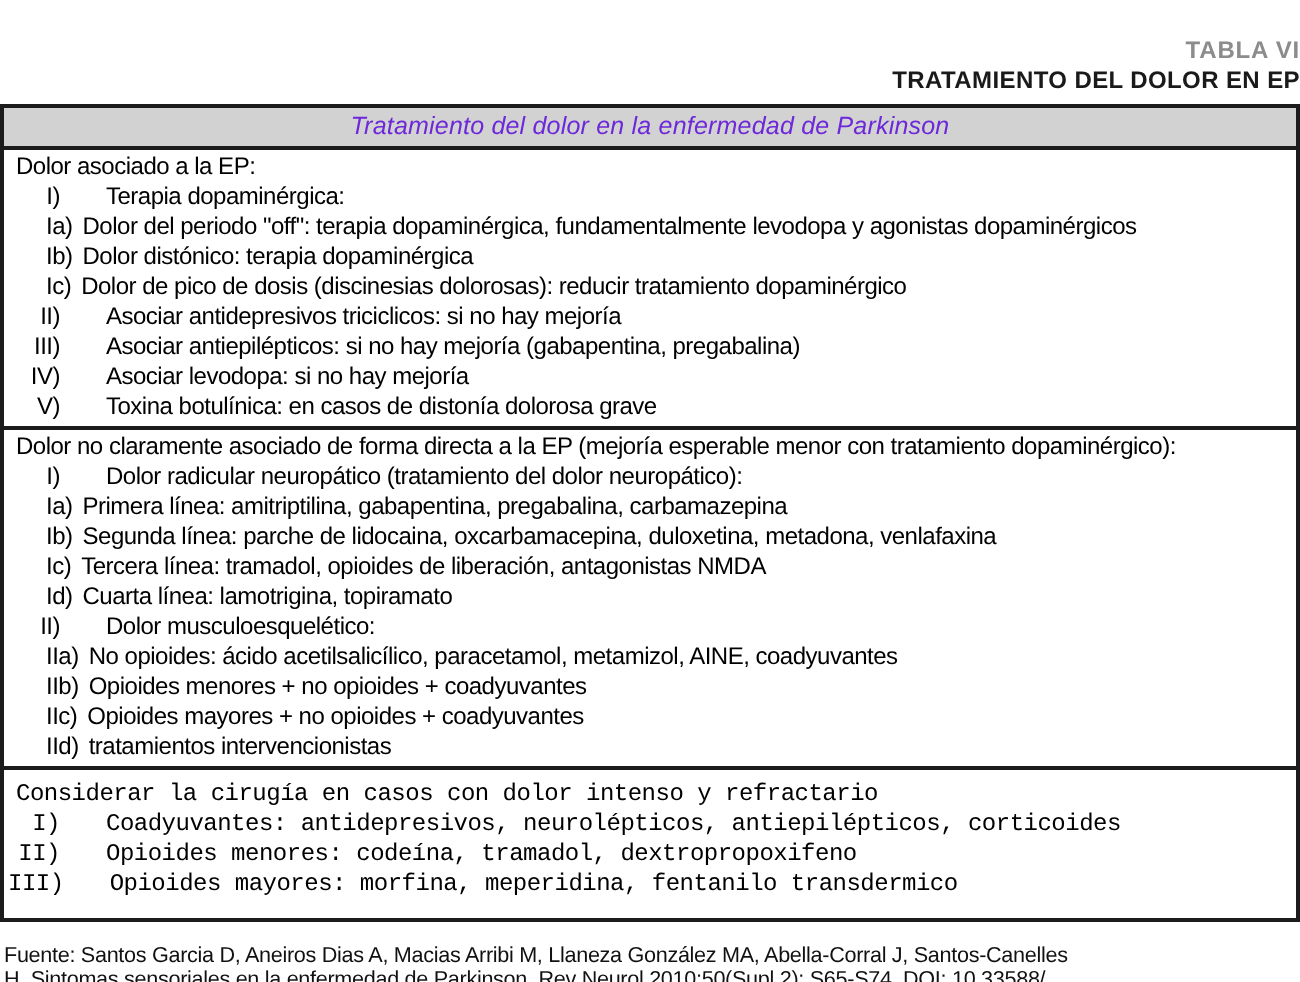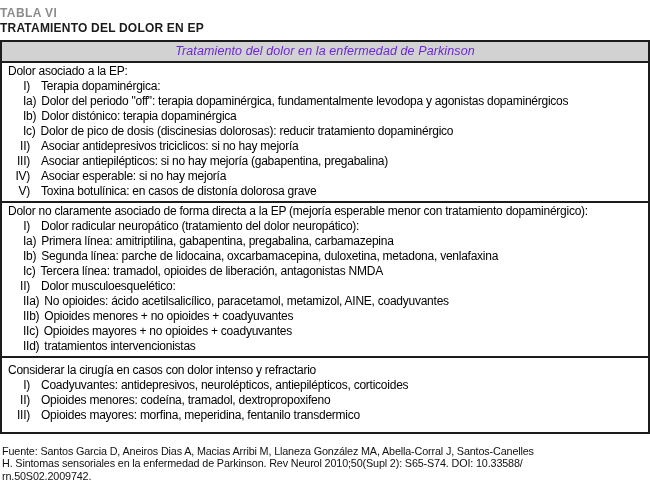--- a/index.html
+++ b/index.html
@@ -8,22 +8,22 @@
     background: #ffffff;
     font-family: "Liberation Sans", "DejaVu Sans", sans-serif;
   }
   .page {
     width: 650px;
     height: 491px;
     background: #ffffff;
     overflow: hidden;
   }
   .title-block {
-    text-align: left;
-    padding-top: 6px;
+    text-align: right;
+    padding-top: 18px;
   }
   .table-label {
     font-size: 12px;
     font-weight: 700;
     color: #8c8c8c;
     letter-spacing: 0.4px;
     line-height: 14px;
   }
   .table-title {
     font-size: 12px;
@@ -48,37 +48,38 @@
     letter-spacing: 0.1px;
   }
   .table-section {
     padding: 1px 2px 2px 2px;
   }
   .table-section + .table-section {
     border-top: 2px solid #1c1c1c;
   }
   .table-section.roomy {
     padding: 5px 2px 9px 2px;
+    font-family: Liberation Mono, monospace;
   }
   .row {
     display: flex;
     font-size: 12px;
     line-height: 15px;
     color: #000000;
     letter-spacing: -0.25px;
     align-items: center;
   }
   .row .txt { flex: 1 1 auto; }
   .row.t .txt { padding-left: 4px; }
   .row.r .num {
     flex: 0 0 26px;
     text-align: right;
     white-space: pre;
   }
-  .row.r .txt { padding-left: 11px; }
+  .row.r .txt { padding-left: 23px; }
   .row.s { padding-left: 19px; }
   .row.s .num {
     flex: 0 0 auto;
     white-space: pre;
   }
   .row.s .txt { padding-left: 5px; }
   .footer {
     margin-top: 11px;
     padding: 0 2px;
   }
@@ -127,21 +128,21 @@
       <div class="row r">
           <span class="num">II)</span>
           <span class="txt">Asociar antidepresivos triciclicos: si no hay mejoría</span>
         </div>
       <div class="row r">
           <span class="num">III)</span>
           <span class="txt">Asociar antiepilépticos: si no hay mejoría (gabapentina, pregabalina)</span>
         </div>
       <div class="row r">
           <span class="num">IV)</span>
-          <span class="txt">Asociar esperable: si no hay mejoría</span>
+          <span class="txt">Asociar levodopa: si no hay mejoría</span>
         </div>
       <div class="row r">
           <span class="num">V)</span>
           <span class="txt">Toxina botulínica: en casos de distonía dolorosa grave</span>
         </div>
     </div>
 
     <div class="table-section">
       <div class="row t">
           <span class="txt">Dolor no claramente asociado de forma directa a la EP (mejoría esperable menor con tratamiento dopaminérgico):</span>
@@ -154,20 +155,24 @@
           <span class="num">Ia)</span>
           <span class="txt">Primera línea: amitriptilina, gabapentina, pregabalina, carbamazepina</span>
         </div>
       <div class="row s">
           <span class="num">Ib)</span>
           <span class="txt">Segunda línea: parche de lidocaina, oxcarbamacepina, duloxetina, metadona, venlafaxina</span>
         </div>
       <div class="row s">
           <span class="num">Ic)</span>
           <span class="txt">Tercera línea: tramadol, opioides de liberación, antagonistas NMDA</span>
+        </div>
+      <div class="row s">
+          <span class="num">Id)</span>
+          <span class="txt">Cuarta línea: lamotrigina, topiramato</span>
         </div>
       <div class="row r">
           <span class="num">II)</span>
           <span class="txt">Dolor musculoesquelético:</span>
         </div>
       <div class="row s">
           <span class="num">IIa)</span>
           <span class="txt">No opioides: ácido acetilsalicílico, paracetamol, metamizol, AINE, coadyuvantes</span>
         </div>
       <div class="row s">

